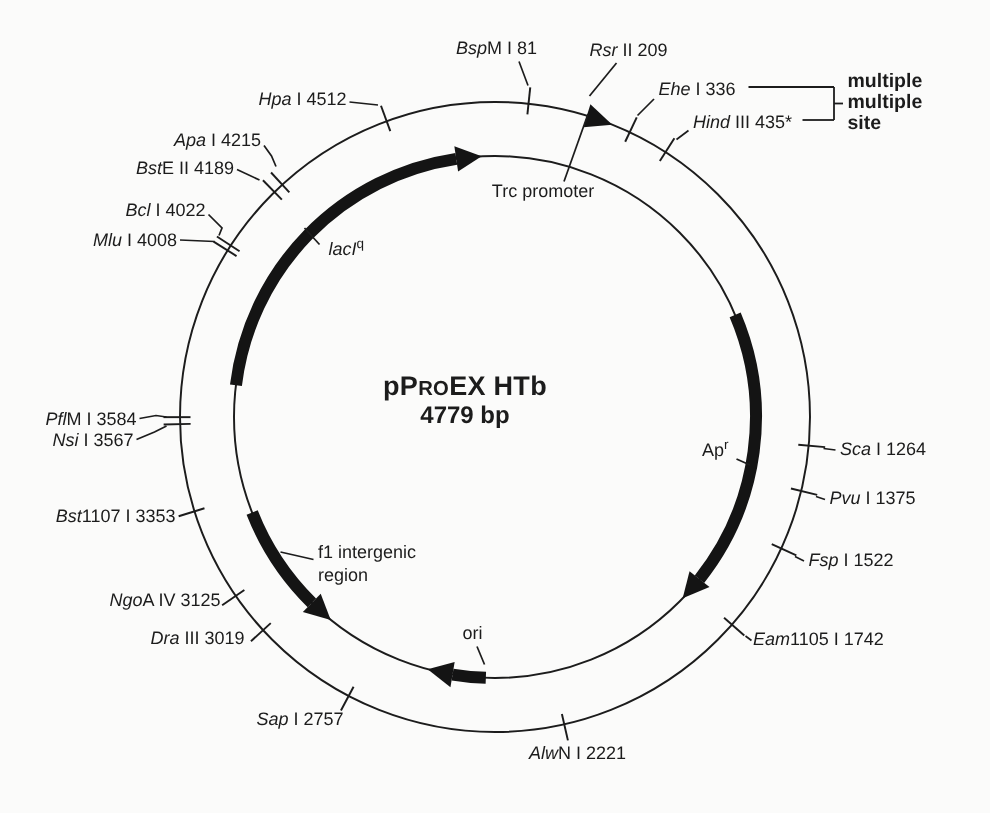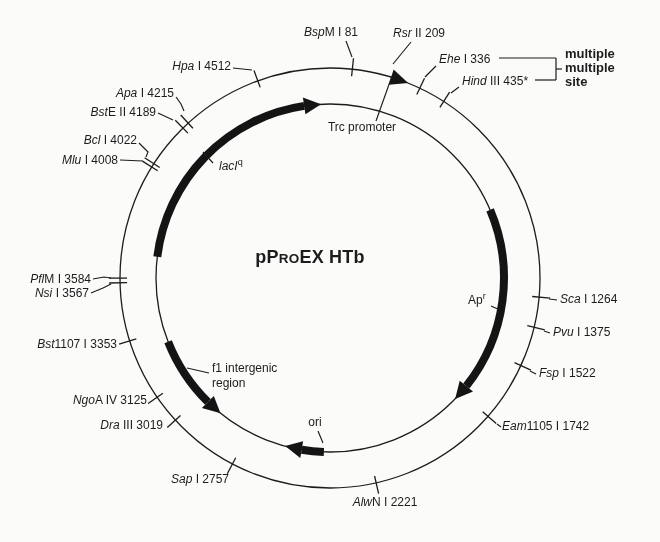--- a/index.html
+++ b/index.html
@@ -150,19 +150,20 @@
     <g>
       <line x1="499" y1="58" x2="556" y2="58" stroke="#1c1c1c" stroke-width="1.2"></line>
       <line x1="535" y1="80" x2="556" y2="80" stroke="#1c1c1c" stroke-width="1.2"></line>
       <line x1="556" y1="58" x2="556" y2="80" stroke="#1c1c1c" stroke-width="1.2"></line>
       <line x1="556" y1="69" x2="562" y2="69" stroke="#1c1c1c" stroke-width="1.2"></line>
     </g>
   </svg>
 
 <div class="title-block">
   <div class="t1"><span>pP</span><span class="sc">RO</span><span>EX HTb</span></div>
+  <div class="t2">4779 bp</div>
 </div>
 
 <div class="mcs">
   <div>multiple</div>
   <div>multiple</div>
   <div>site</div>
 </div>
 
 </body></html>

